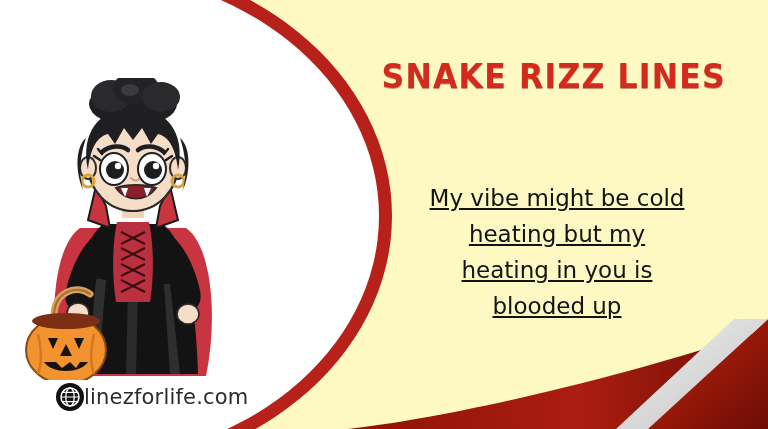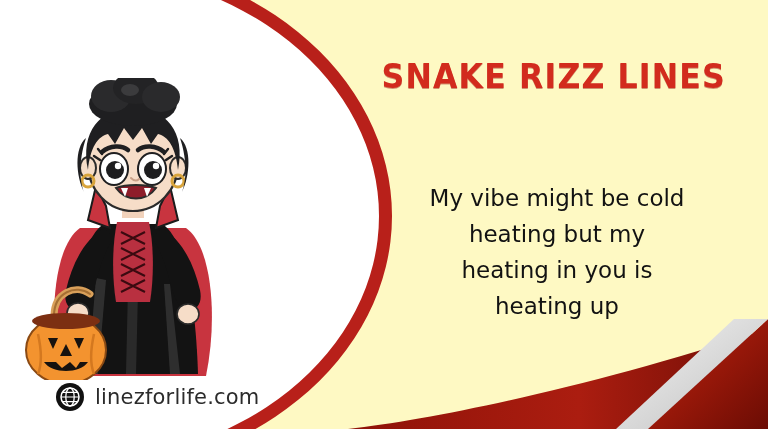--- a/index.html
+++ b/index.html
@@ -63,28 +63,29 @@
   #quote{
     position:absolute;
     left:404px;top:180px;width:306px;
     text-align:center;
     z-index:6;
     color:#121212;
     font-family:"DejaVu Sans",sans-serif;
     font-size:23px;
     line-height:36px;
     font-weight:500;
+    text-decoration:underline;
   }
 
   
   #watermark{
     position:absolute;
     left:56px;top:383px;
     z-index:8;
-    display:flex;align-items:center;gap:11px;
+    display:flex;align-items:center;
   }
   #watermark .wm-text{
     font-family:"DejaVu Sans",sans-serif;
     font-size:21px;color:#2b2b2b;letter-spacing:.2px;
   }
 
   
   #character{
     position:absolute;
     left:18px;top:78px;
@@ -202,21 +203,21 @@
     <path d="M300 110 L420 0 L420 110 Z" fill="url(#gr2)"></path>
     <path d="M268 110 L386 0 L420 0 L300 110 Z" fill="url(#gr3)"></path>
   </svg>
 
   <div id="title">SNAKE RIZZ LINES</div>
 
   <div id="quote">
     <div>My vibe might be cold</div>
     <div>heating but my</div>
     <div>heating in you is</div>
-    <div>heating up</div>
+    <div>blooded up</div>
   </div>
 
   <div id="watermark">
     <svg width="28" height="28" viewBox="0 0 28 28">
       <circle cx="14" cy="14" r="14" fill="#111111"></circle>
       <circle cx="14" cy="14" r="9" fill="none" stroke="#ffffff" stroke-width="1.5"></circle>
       <ellipse cx="14" cy="14" rx="4.2" ry="9" fill="none" stroke="#ffffff" stroke-width="1.3"></ellipse>
       <path d="M5 14 H23 M6.4 9.4 H21.6 M6.4 18.6 H21.6" stroke="#ffffff" stroke-width="1.2"></path>
     </svg>
     <span class="wm-text">linezforlife.com</span>

